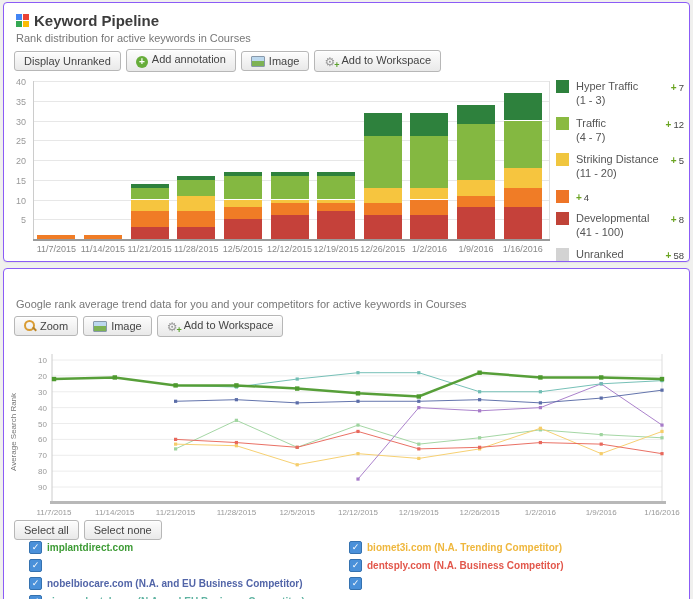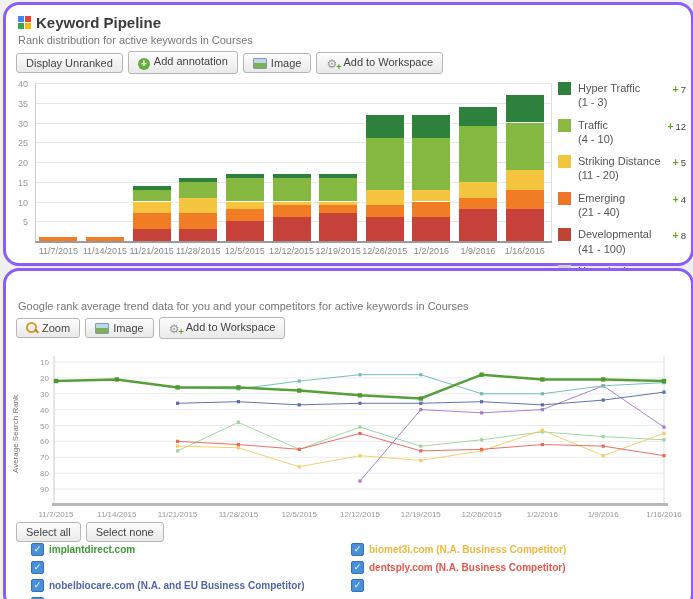--- a/index.html
+++ b/index.html
@@ -1,17 +1,17 @@
 <!DOCTYPE html>
 <html><head>
 <meta charset="utf-8">
 <style>
   html,body{margin:0;padding:0;}
   body{width:693px;height:599px;background:#f0f0ee;font-family:"Liberation Sans",sans-serif;position:relative;overflow:hidden;}
-  .card{position:absolute;left:3px;width:685px;background:#fff;border:3px solid #8b5cf6;border-radius:16px;box-shadow:0 1px 1px rgba(0,0,0,.06);}
+  .card{position:absolute;left:3px;width:685px;background:#fff;border:1px solid #8b5cf6;border-radius:4px;box-shadow:0 1px 1px rgba(0,0,0,.06);}
   #card1{top:2px;height:258px;}
   #card2{top:268px;height:336px;}
   .hdr{position:absolute;left:12px;top:8px;white-space:nowrap;}
   .title{font-size:15px;font-weight:bold;color:#3c3c3c;vertical-align:middle;}
   .subtitle{position:absolute;left:12px;top:29px;font-size:11px;color:#777;white-space:nowrap;}
   .btnrow{position:absolute;left:10px;top:46px;white-space:nowrap;}
   .btn{display:inline-block;padding:3px 9px;border:1px solid #b7b7b7;border-radius:3px;background:linear-gradient(#fdfdfd,#e9e9e9);box-shadow:inset 0 1px 0 #fff;font-size:11px;color:#444;margin-right:5px;cursor:pointer;vertical-align:middle;}
   .btn .ic{margin-right:4px;}
   
   .appicon{display:inline-block;width:13px;height:13px;position:relative;margin-right:5px;vertical-align:-2px;}
@@ -141,38 +141,34 @@
         <div class="lgtext">
           <div>Hyper Traffic</div>
           <div>(1 - 3)</div>
         </div>
         <div class="lgdelta"><span class="plus-icon">+</span><span>7</span></div>
       </div>
       <div class="lgitem">
         <span class="lgswatch" style="background: rgb(138, 186, 65);"></span>
         <div class="lgtext">
           <div>Traffic</div>
-          <div>(4 - 10)</div>
+          <div>(4 - 7)</div>
         </div>
         <div class="lgdelta"><span class="plus-icon">+</span><span>12</span></div>
       </div>
       <div class="lgitem">
         <span class="lgswatch" style="background: rgb(240, 198, 63);"></span>
         <div class="lgtext">
           <div>Striking Distance</div>
           <div>(11 - 20)</div>
         </div>
         <div class="lgdelta"><span class="plus-icon">+</span><span>5</span></div>
       </div>
       <div class="lgitem">
         <span class="lgswatch" style="background: rgb(238, 117, 39);"></span>
-        <div class="lgtext">
-          <div>Emerging</div>
-          <div>(21 - 40)</div>
-        </div>
         <div class="lgdelta"><span class="plus-icon">+</span><span>4</span></div>
       </div>
       <div class="lgitem">
         <span class="lgswatch" style="background: rgb(192, 67, 56);"></span>
         <div class="lgtext">
           <div>Developmental</div>
           <div>(41 - 100)</div>
         </div>
         <div class="lgdelta"><span class="plus-icon">+</span><span>8</span></div>
       </div>
@@ -307,21 +303,21 @@
         <span class="cblabel" style="color: rgb(82, 101, 168);">nobelbiocare.com (N.A. and EU Business Competitor)</span>
       </div>
       <div class="cbitem">
         <span class="checkbox-icon">✓</span>
         <span class="cblabel" style="color: rgb(95, 179, 161);">zimmerdental.com (N.A. and EU Business Competitor)</span>
       </div>
     </div>
   <div class="cbcol" id="cbright" style="left:345px;">
       <div class="cbitem">
         <span class="checkbox-icon">✓</span>
-        <span class="cblabel" style="color: rgb(239, 183, 61);">biomet3i.com (N.A. Business Competitor)</span>
+        <span class="cblabel" style="color: rgb(239, 183, 61);">biomet3i.com (N.A. Trending Competitor)</span>
       </div>
       <div class="cbitem">
         <span class="checkbox-icon">✓</span>
         <span class="cblabel" style="color: rgb(226, 87, 75);">dentsply.com (N.A. Business Competitor)</span>
       </div>
       <div class="cbitem">
         <span class="checkbox-icon">✓</span>
       </div>
     </div>
 </div>

